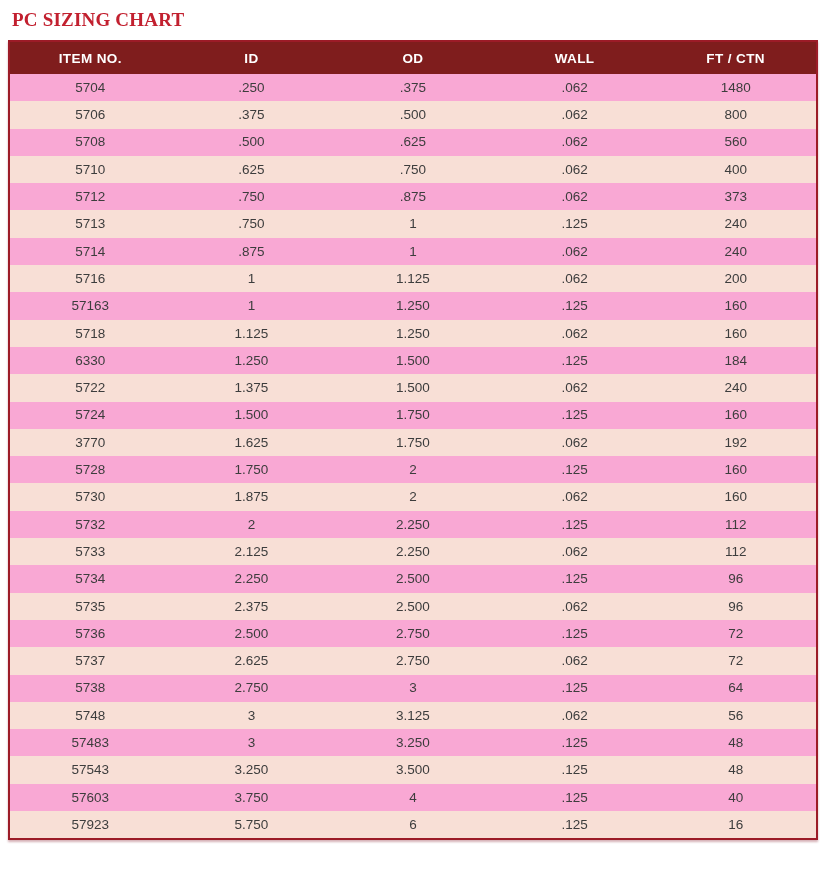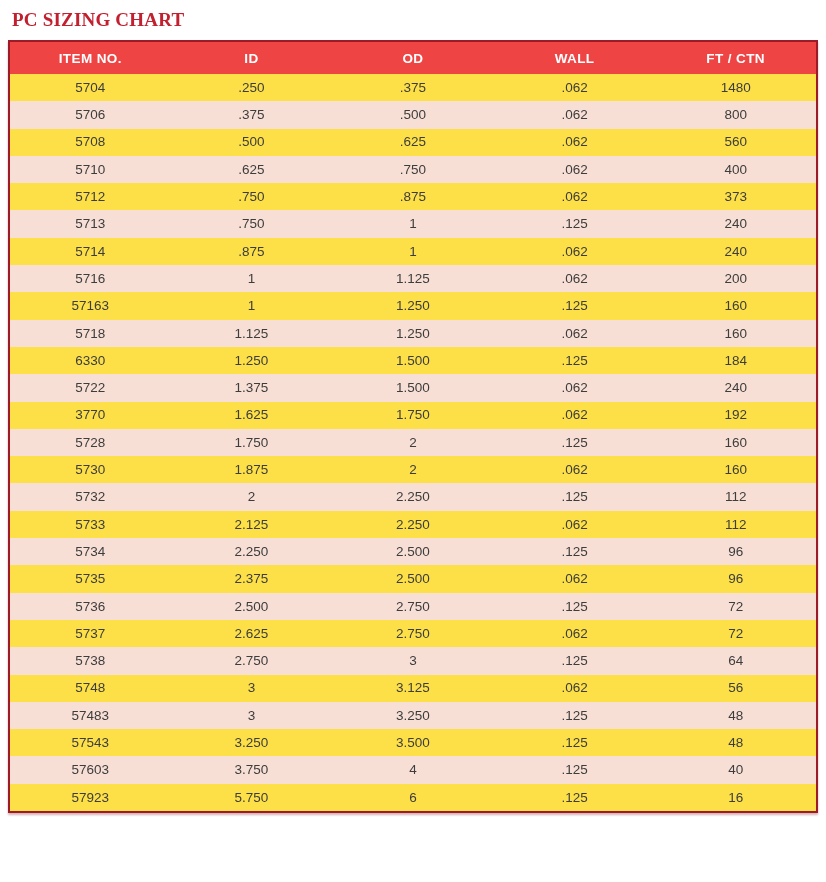--- a/index.html
+++ b/index.html
@@ -29,42 +29,42 @@
   table.sizing-table {
     border-collapse: collapse;
     table-layout: fixed;
     width: 810px;
     margin-left: 8px;
     border: 2px solid #9C1B27;
     box-shadow: 0 2px 2px rgba(165, 85, 95, 0.45);
     background: #ffffff;
   }
   table.sizing-table thead th {
-    background: #ef4444;
+    background: #7f1d1d;
     color: #ffffff;
     font-size: 13.5px;
     font-weight: bold;
     letter-spacing: 0.4px;
     height: 32px;
     padding: 0;
     text-align: center;
     border: none;
   }
   table.sizing-table tbody td {
     text-align: center;
     vertical-align: middle;
     font-size: 13.5px;
     color: #3D3D3D;
     height: 27.3px;
     padding: 0;
     border: none;
     line-height: 1;
   }
   table.sizing-table tbody tr {
-    background: #fde047;
+    background: #f9a8d4;
   }
   table.sizing-table tbody tr:nth-child(even) {
     background: #F8DFD6;
   }
 </style>
 </head>
 <body>
 
 <div class="page">
   <h1 class="title">PC SIZING CHART</h1>
@@ -157,20 +157,27 @@
           <td>184</td>
         </tr>
         <tr>
           <td>5722</td>
           <td>1.375</td>
           <td>1.500</td>
           <td>.062</td>
           <td>240</td>
         </tr>
         <tr>
+          <td>5724</td>
+          <td>1.500</td>
+          <td>1.750</td>
+          <td>.125</td>
+          <td>160</td>
+        </tr>
+        <tr>
           <td>3770</td>
           <td>1.625</td>
           <td>1.750</td>
           <td>.062</td>
           <td>192</td>
         </tr>
         <tr>
           <td>5728</td>
           <td>1.750</td>
           <td>2</td>

